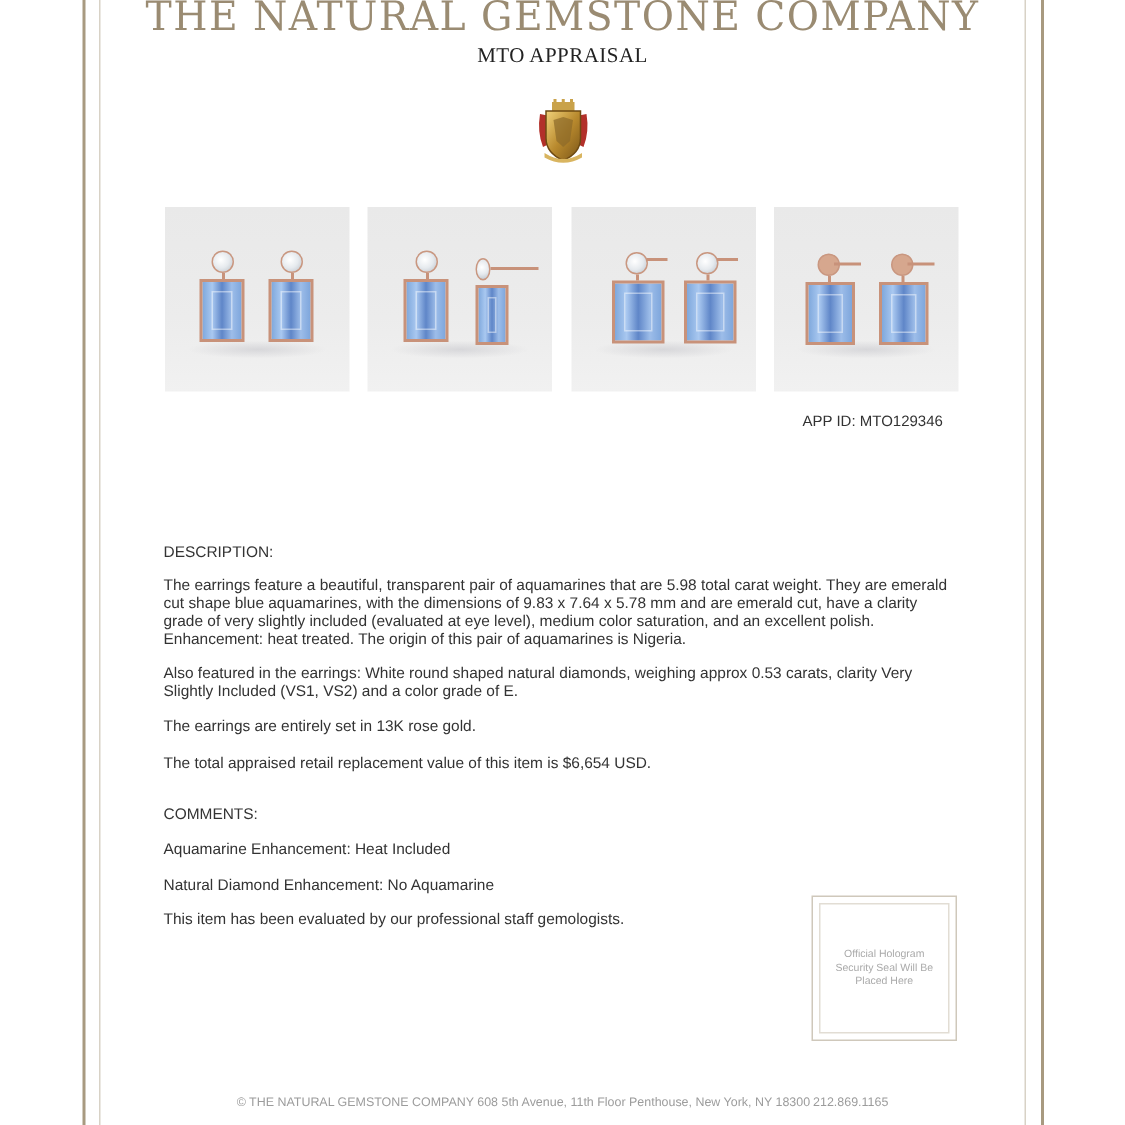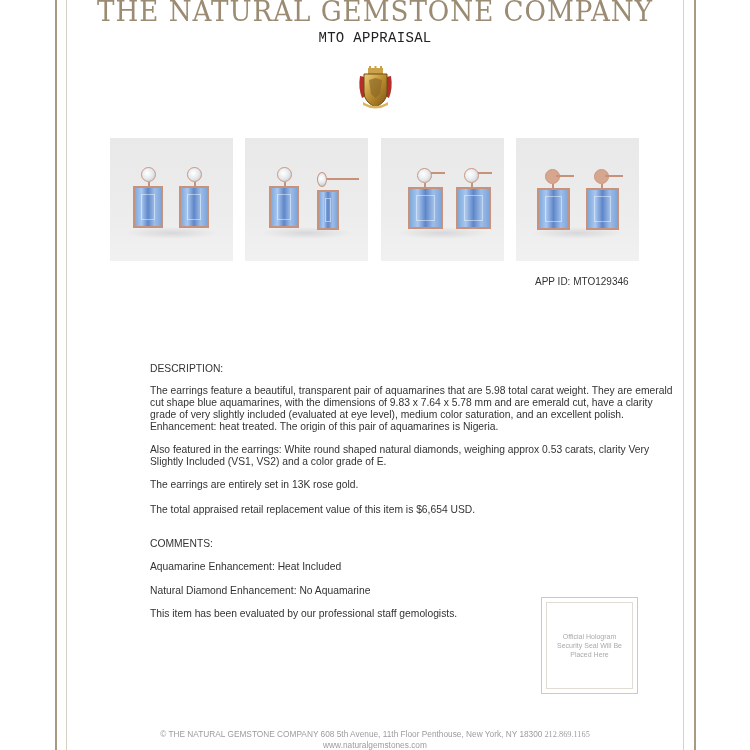--- a/index.html
+++ b/index.html
@@ -16,21 +16,21 @@
     .frame-outer-right { left:694px; border-left:2px solid #a89a80; }
 
     .brand-title {
       position:absolute; top:-6px; left:0; width:750px; text-align:center;
       font-family:"DejaVu Serif", serif; font-size:27px; letter-spacing:1px;
       color:#9a8b72; white-space:nowrap; line-height:36px;
       transform:scaleX(0.97);
     }
     .doc-subtitle {
       position:absolute; top:30px; left:0; width:750px; text-align:center;
-      font-family:Liberation Mono, monospace; font-size:14px; color:#222;
+      font-family:Liberation Serif, serif; font-size:14px; color:#222;
       letter-spacing:0.3px;
     }
     .crest { position:absolute; left:357px; top:66px; width:37px; height:44px; }
 
     .gallery { position:absolute; top:138px; left:110px; }
     .photo {
       position:absolute; top:0; width:123px; height:123px;
       background:linear-gradient(180deg,#e9e9e9 0%,#ececec 60%,#f1f1f1 100%);
       overflow:hidden;
     }
@@ -56,21 +56,21 @@
     .link { position:absolute; width:2px; height:4px; background:#c8927a; }
     .post { position:absolute; height:2px; background:#c8927a; }
 
     .app-id {
       position:absolute; top:276px; left:535px;
       font-family:"Liberation Sans", sans-serif; font-size:10px; color:#333;
     }
 
     .section {
       position:absolute; left:109px; width:530px;
-      font-family:"Liberation Sans", sans-serif; font-size:10.3px; line-height:12px; color:#333;margin-left:41px;
+      font-family:"Liberation Sans", sans-serif; font-size:10.3px; line-height:12px; color:#333;
     }
     .section p { margin:0; }
 
     .seal-outer {
       position:absolute; left:541px; top:597px; width:97px; height:97px;
       border:1px solid #cfc8bb; box-sizing:border-box;
     }
     .seal-inner {
       position:absolute; left:4px; top:4px; right:4px; bottom:4px;
       border:1px solid #e2ddd4;
@@ -78,21 +78,21 @@
     }
     .seal-text {
       font-family:"Liberation Sans", sans-serif; font-size:7px; line-height:9px; color:#aaaaaa;
       width:80px;
     }
 
     .footer {
       position:absolute; top:729px; left:0; width:750px; text-align:center;
       font-family:"Liberation Sans", sans-serif; font-size:8.3px; color:#9c9c9c; line-height:11px;
     }
-    .footer .phone { margin-left:2px;font-family:Liberation Serif, serif; }
+    .footer .phone { margin-left:2px; }
   </style>
 </head>
 <body>
 
 <div class="frame-line frame-outer-left"></div>
 <div class="frame-line frame-inner-left"></div>
 <div class="frame-line frame-inner-right"></div>
 <div class="frame-line frame-outer-right"></div>
 
 <div class="brand-title">THE NATURAL GEMSTONE COMPANY</div>
@@ -190,14 +190,13 @@
 <div class="seal-outer">
   <div class="seal-inner">
     <div class="seal-text">Official Hologram Security Seal Will Be Placed Here</div>
   </div>
 </div>
 
 <div class="footer">
   <div>
     <span>© THE NATURAL GEMSTONE COMPANY  608 5th Avenue, 11th Floor Penthouse, New York, NY  18300</span><span class="phone">212.869.1165</span>
   </div>
-  <div>www.naturalgemstones.com</div>
 </div>
 
 </body></html>

